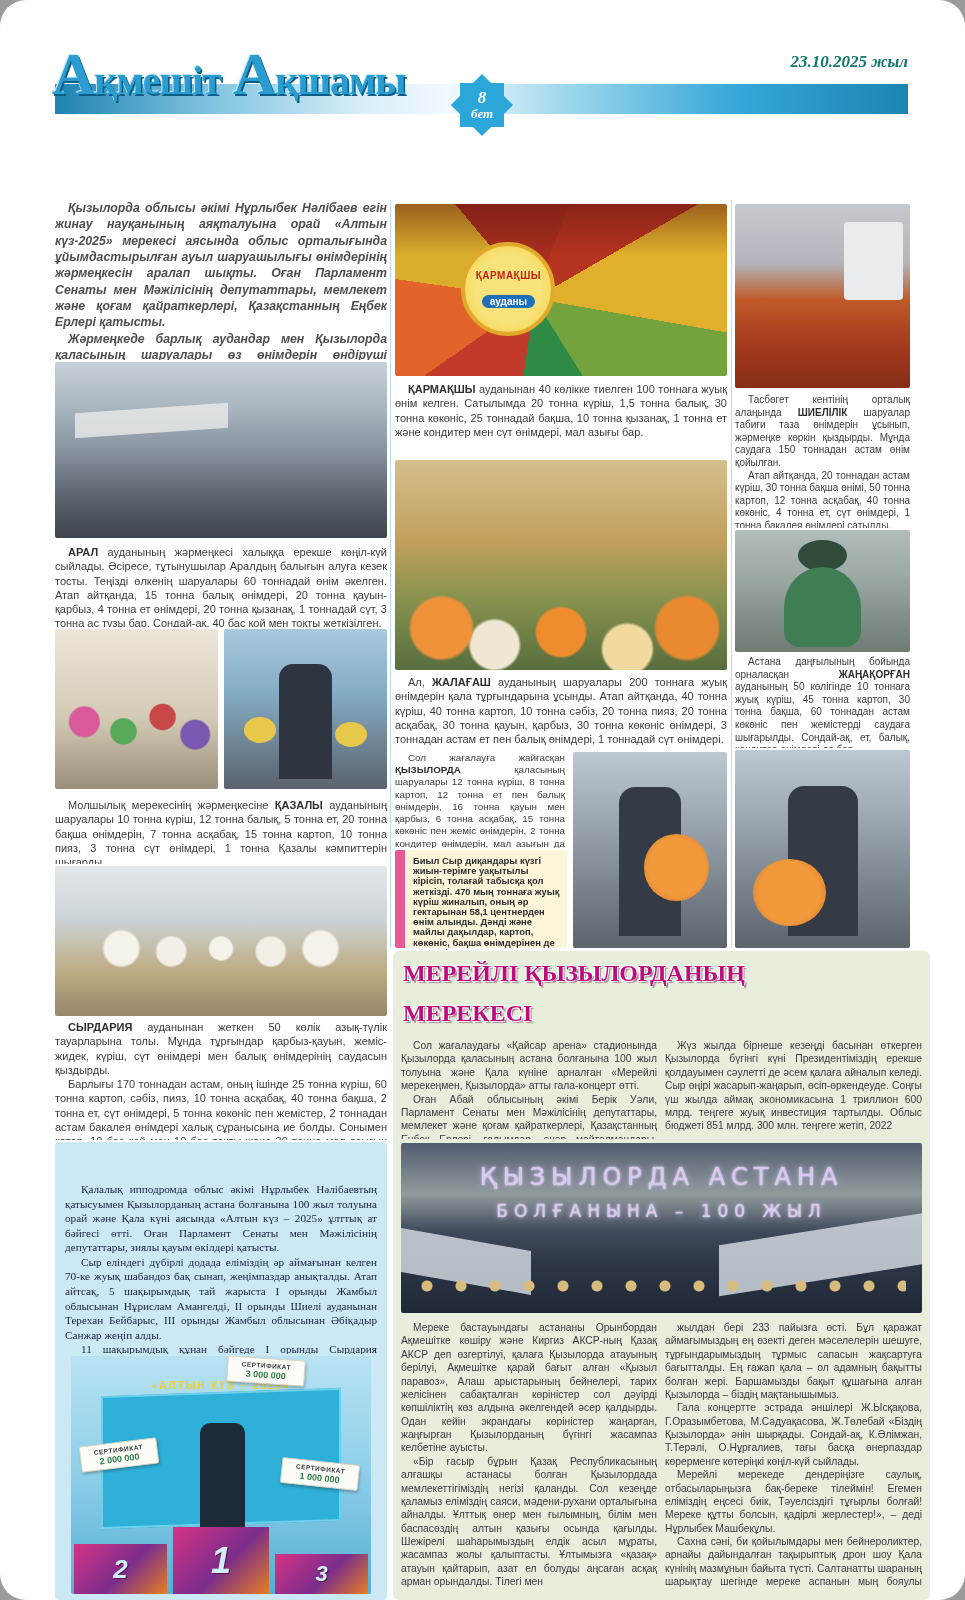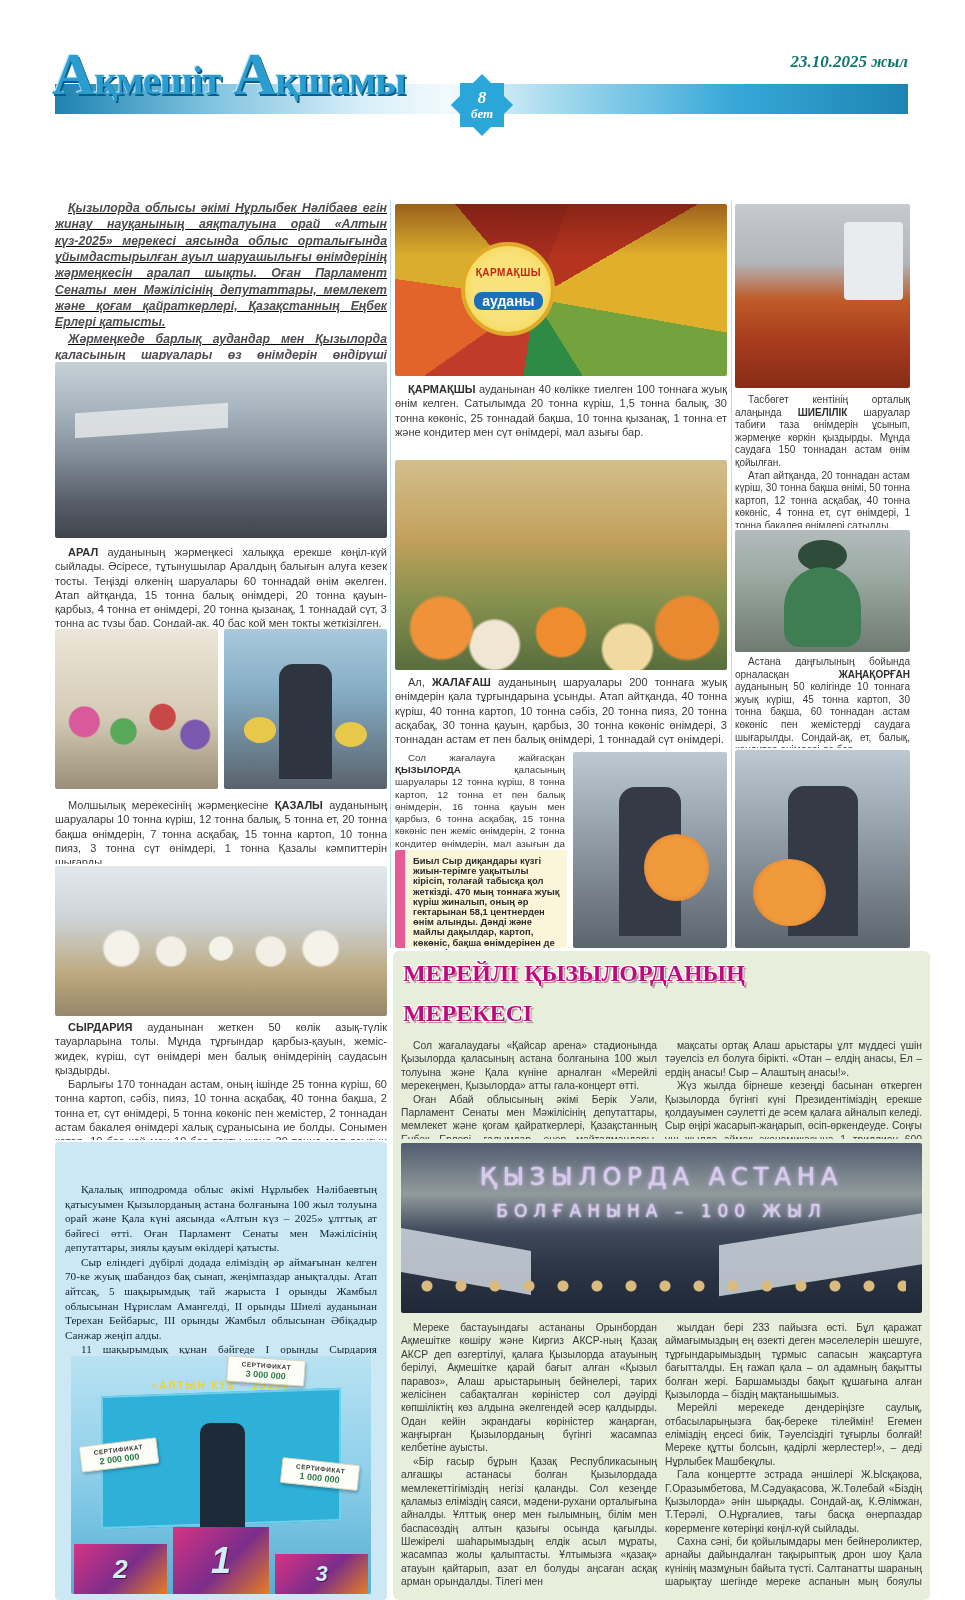--- a/index.html
+++ b/index.html
@@ -1,17 +1,17 @@
 <!DOCTYPE html>
 <html><head>
 <meta charset="utf-8">
 <style>
   html,body{margin:0;padding:0;background:#9a9a9a;}
   .page{position:relative;width:965px;height:1600px;margin:0 auto;background:#ffffff;
-        font-family:"Liberation Sans",sans-serif;overflow:hidden;}
+        font-family:"Liberation Sans",sans-serif;overflow:hidden;border-radius:26px;}
   .abs{position:absolute;}
 
   
   .logo{left:52px;top:40px;white-space:nowrap;z-index:3;}
   .logo .word{display:inline-block;font-family:"Liberation Serif",serif;font-weight:bold;
         font-size:40px;color:#2b9cd0;letter-spacing:-1px;margin-right:12px;
         text-shadow:1.5px 1.5px 0 #0a5d86,-1px -1px 0 #bfe6f5;}
   .logo .word::first-letter{font-size:1.5em;}
   .issue-date{right:57px;top:52px;font-family:"Liberation Serif",serif;font-style:italic;
         font-weight:bold;font-size:17px;color:#0f766e;}
@@ -59,21 +59,21 @@
       radial-gradient(circle at 80% 55%,#f5f2ea 0 6%,rgba(0,0,0,0) 7%),
       linear-gradient(180deg,#e3e8eb 0%,#cdd4d8 35%,#bda97f 72%,#97876a 100%);}
   .ph-aerial{background:
       linear-gradient(180deg,rgba(92,20,14,.5) 0%,rgba(0,0,0,0) 30%),
       conic-gradient(from 20deg at 42% 55%,#b5341f 0 40deg,#e0b02c 40deg 80deg,#74a23c 80deg 128deg,
         #2f8a46 128deg 168deg,#c23a2a 168deg 215deg,#e2642b 215deg 258deg,#d9ae2c 258deg 300deg,#a82e1e 300deg 360deg);}
   .emblem{position:absolute;left:20%;top:22%;width:86px;height:86px;border-radius:50%;
       background:radial-gradient(circle,#f8e27a 0 55%,#f2cf3e 100%);border:4px solid #e0a92a;
       display:flex;flex-direction:column;align-items:center;justify-content:center;text-align:center;}
   .emblem .e1{font-size:10px;font-weight:bold;color:#c02418;letter-spacing:.5px;}
-  .emblem .e2{font-size:14px;font-weight:bold;color:#fff;background:#1d6fb8;padding:1px 8px;border-radius:8px;margin-top:14px;}
+  .emblem .e2{font-size:10px;font-weight:bold;color:#fff;background:#1d6fb8;padding:1px 8px;border-radius:8px;margin-top:14px;}
   .ph-hay{background:
       radial-gradient(circle at 14% 80%,#f0923a 0 9%,rgba(0,0,0,0) 10%),
       radial-gradient(circle at 30% 88%,#efe7d4 0 8%,rgba(0,0,0,0) 9%),
       radial-gradient(circle at 50% 82%,#ef8c2e 0 10%,rgba(0,0,0,0) 11%),
       radial-gradient(circle at 70% 90%,#f2d9a0 0 8%,rgba(0,0,0,0) 9%),
       radial-gradient(circle at 88% 80%,#ea8a30 0 9%,rgba(0,0,0,0) 10%),
       linear-gradient(180deg,#d3bf8c 0%,#c2a05c 38%,#87924e 66%,#586e3e 100%);}
   .ph-carry{background:linear-gradient(180deg,#bcc8d2 0%,#9aa6b0 35%,#5c646c 100%);}
   .ph-carry .fig{position:absolute;left:30%;top:18%;width:40%;height:76%;background:#343b46;border-radius:16px 16px 0 0;}
   .ph-carry .net{position:absolute;left:46%;top:42%;width:42%;height:34%;border-radius:50%;
@@ -156,21 +156,21 @@
     <div class="txt">
       <div class="n">8</div>
       <div class="b2">бет</div>
     </div>
   </div>
 
 
   <div class="abs vrule" style="left:390px;"></div>
   <div class="abs vrule" style="left:731px;"></div>
 
-  <div class="abs clip" style="left:55px;top:200px;width:332px;height:160px;text-decoration:underline;">
+  <div class="abs clip" style="left:55px;top:200px;width:332px;height:160px;">
     <p class="bp" style="font-size:12.3px;font-weight:bold;font-style:italic;color:#4e4e52;line-height:1.33;">Қызылорда облысы әкімі Нұрлыбек Нәлібаев егін жинау науқанының аяқталуына орай «Алтын күз-2025» мерекесі аясында облыс орталығында ұйымдастырылған ауыл шаруашылығы өнімдерінің жәрмеңкесін аралап шықты. Оған Парламент Сенаты мен Мәжілісінің депутаттары, мемлекет және қоғам қайраткерлері, Қазақстанның Еңбек Ерлері қатысты.</p>
     <p class="bp" style="font-size:12.3px;font-weight:bold;font-style:italic;color:#4e4e52;line-height:1.33;">Жәрмеңкеде барлық аудандар мен Қызылорда қаласының шаруалары өз өнімдерін өндіруші бағасымен ұсынды. Аудандардан 500-ге жуық жүк көлігімен 1000 тоннадан астам өнім жеткізілді.</p>
 
   </div>
 
   <div class="abs ph ph-market" style="left:55px;top:362px;width:332px;height:176px;">
     <div class="awning"></div>
   </div>
 
   <div class="abs clip" style="left:55px;top:545px;width:332px;height:82px;">
@@ -280,37 +280,36 @@
   </div>
 
   <div class="abs gbox">
     <h2><span>МЕРЕЙЛІ  ҚЫЗЫЛОРДАНЫҢ</span><br><span>МЕРЕКЕСІ</span></h2>
 
     <div class="gcol gcolA">
       <p>Сол жағалаудағы «Қайсар арена» стадионында Қызылорда қаласының астана болғанына 100 жыл толуына және Қала күніне арналған «Мерейлі мерекеңмен, Қызылорда» атты гала-концерт өтті.</p>
       <p>Оған Абай облысының әкімі Берік Уәли, Парламент Сенаты мен Мәжілісінің депутаттары, мемлекет және қоғам қайраткерлері, Қазақстанның Еңбек Ерлері, ғалымдар, өнер майталмандары, республиканың барлық өңірінен келген облыстық мәслихат төрағалары арнайы қатысты.</p>
     </div>
     <div class="gcol gcolB">
-      <p>мақсаты ортақ Алаш арыстары ұлт мүддесі үшін тәуелсіз ел болуға бірікті. «Отан – елдің анасы, Ел – ердің анасы! Сыр – Алаштың анасы!».</p>
       <p>Жүз жылда бірнеше кезеңді басынан өткерген Қызылорда бүгінгі күні Президентіміздің ерекше қолдауымен сәулетті де әсем қалаға айналып келеді. Сыр өңірі жасарып-жаңарып, өсіп-өркендеуде. Соңғы үш жылда аймақ экономикасына 1 триллион 600 млрд. теңгеге жуық инвестиция тартылды. Облыс бюджеті 851 млрд. 300 млн. теңгеге жетіп, 2022</p>
     </div>
 
     <div class="abs ph ph-drone">
       <div class="stand l"></div>
       <div class="stand r"></div>
       <div class="dtxt d1">ҚЫЗЫЛОРДА  АСТАНА</div>
       <div class="dtxt d2">БОЛҒАНЫНА – 100 ЖЫЛ</div>
       <div class="performers"></div>
     </div>
 
     <div class="gbot gcolA">
       <p>Мереке бастауындағы астананы Орынбордан Ақмешітке көшіру және Киргиз АКСР-ның Қазақ АКСР деп өзгертілуі, қалаға Қызылорда атауының берілуі, Ақмешітке қарай бағыт алған «Қызыл паравоз», Алаш арыстарының бейнелері, тарих желісінен сабақталған көріністер сол дәуірді көпшіліктің көз алдына әкелгендей әсер қалдырды. Одан кейін экрандағы көріністер жаңарған, жаңғырған Қызылорданың бүгінгі жасампаз келбетіне ауысты.</p>
       <p>«Бір ғасыр бұрын Қазақ Республикасының алғашқы астанасы болған Қызылордада мемлекеттігіміздің негізі қаланды. Сол кезеңде қаламыз еліміздің саяси, мәдени-рухани орталығына айналды. Ұлттық өнер мен ғылымның, білім мен баспасөздің алтын қазығы осында қағылды. Шежірелі шаһарымыздың елдік асыл мұраты, жасампаз жолы қалыптасты. Ұлтымызға «қазақ» атауын қайтарып, азат ел болуды аңсаған асқақ арман орындалды. Тілегі мен</p>
     </div>
     <div class="gbot gcolB">
       <p>жылдан бері 233 пайызға өсті. Бұл қаражат аймағымыздың ең өзекті деген мәселелерін шешуге, тұрғындарымыздың тұрмыс сапасын жақсартуға бағытталды. Ең ғажап қала – ол адамның бақытты болған жері. Баршамызды бақыт құшағына алған Қызылорда – біздің мақтанышымыз.</p>
+      <p>Гала концертте эстрада әншілері Ж.Ысқақова, Г.Оразымбетова, М.Сәдуақасова, Ж.Төлебай «Біздің Қызылорда» әнін шырқады. Сондай-ақ, К.Әлімжан, Т.Терәлі, О.Нұрғалиев, тағы басқа өнерпаздар көрерменге көтеріңкі көңіл-күй сыйлады.</p>
       <p>Мерейлі мерекеде дендеріңізге саулық, отбасыларыңызға бақ-береке тілеймін! Егемен еліміздің еңсесі биік, Тәуелсіздігі тұғырлы болғай! Мереке құтты болсын, қадірлі жерлестер!», – деді Нұрлыбек Машбекұлы.</p>
-      <p>Гала концертте эстрада әншілері Ж.Ысқақова, Г.Оразымбетова, М.Сәдуақасова, Ж.Төлебай «Біздің Қызылорда» әнін шырқады. Сондай-ақ, К.Әлімжан, Т.Терәлі, О.Нұрғалиев, тағы басқа өнерпаздар көрерменге көтеріңкі көңіл-күй сыйлады.</p>
       <p>Сахна сәні, би қойылымдары мен бейнероликтер, арнайы дайындалған тақырыптық дрон шоу Қала күнінің мазмұнын байыта түсті. Салтанатты шараның шарықтау шегінде мереке аспанын мың бояулы отшашулар жарқыратты.</p>
     </div>
   </div>
 
 </div>
 
 </body></html>

